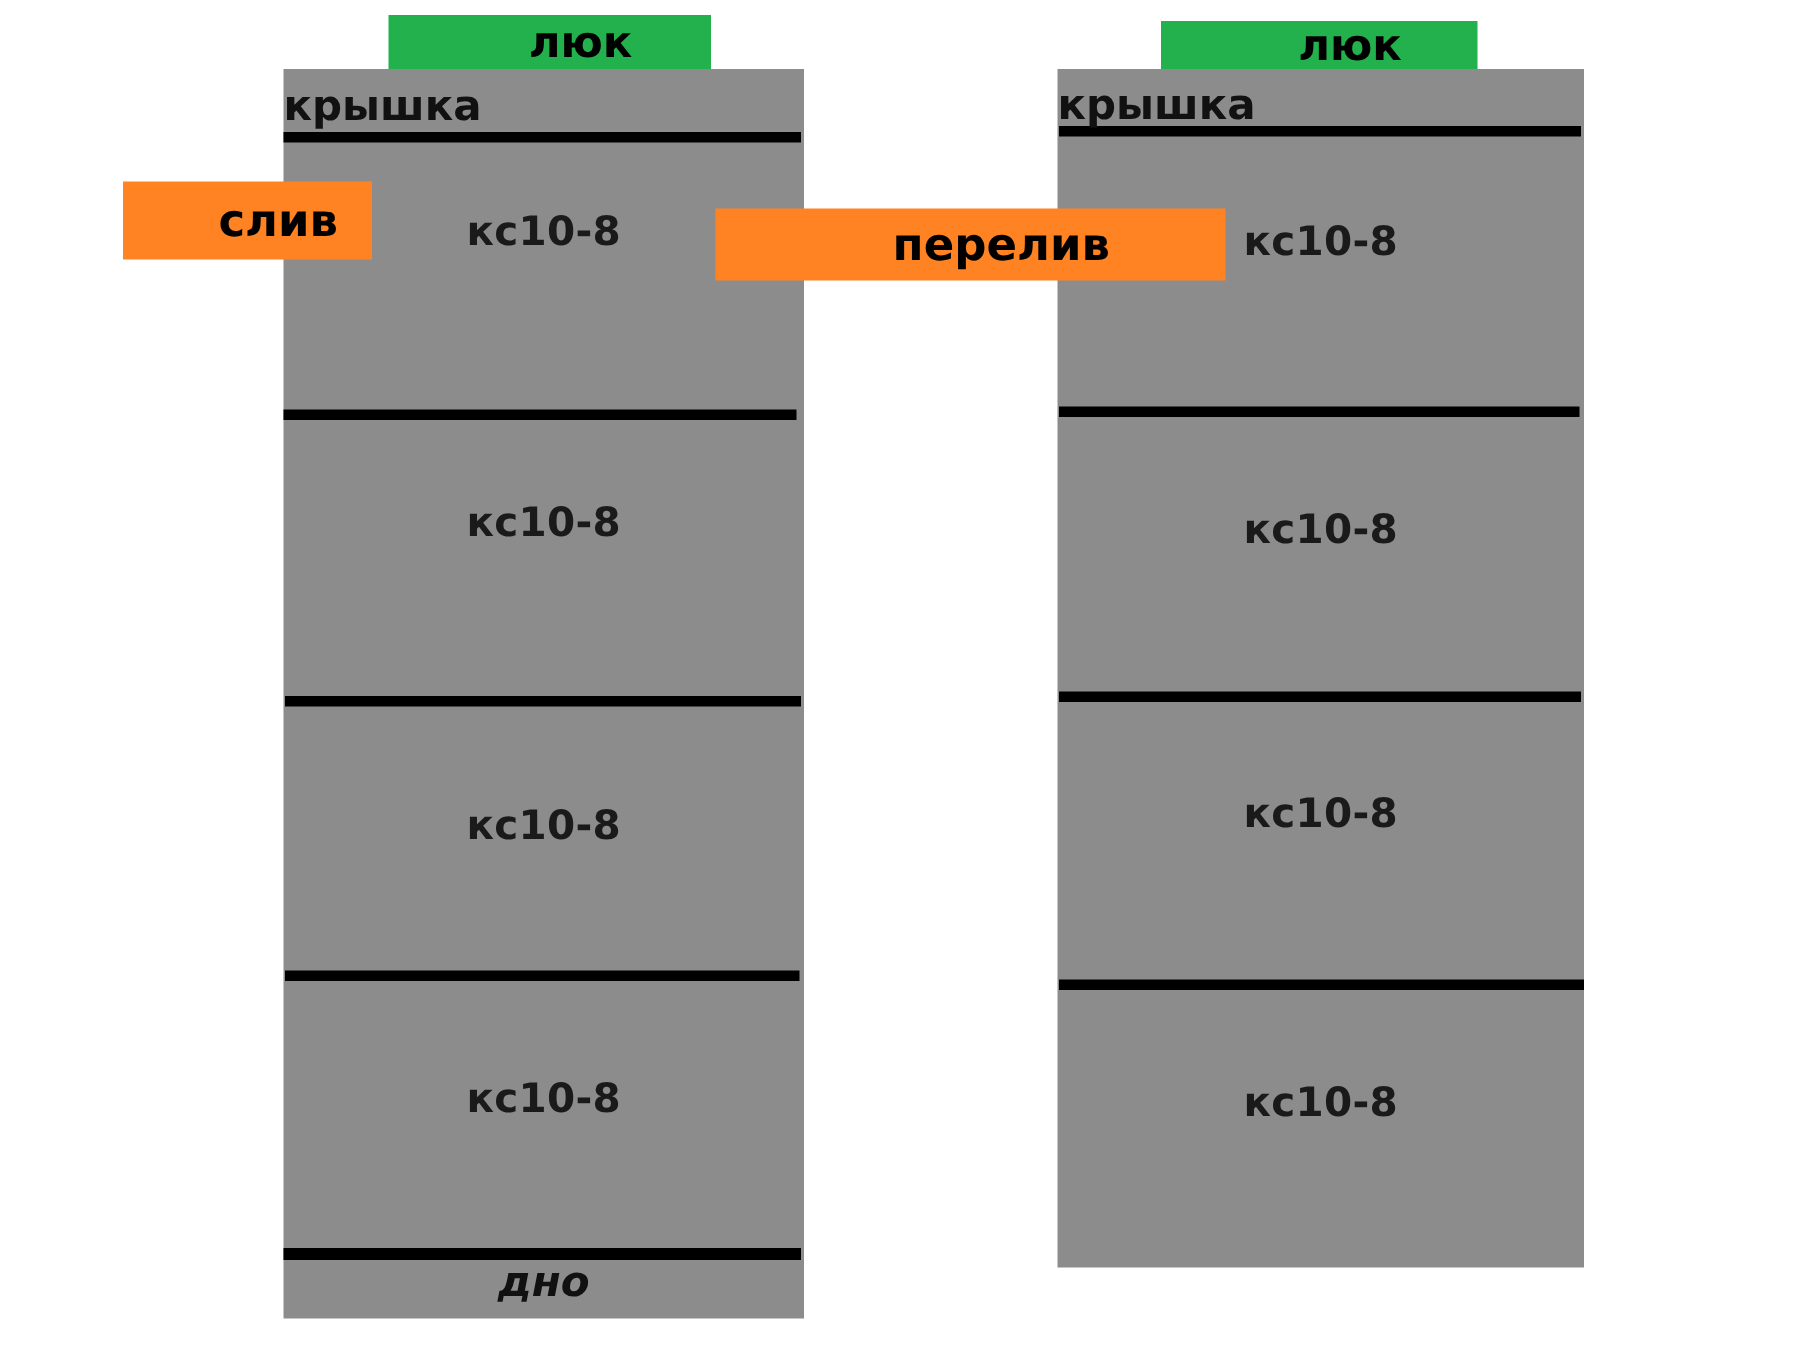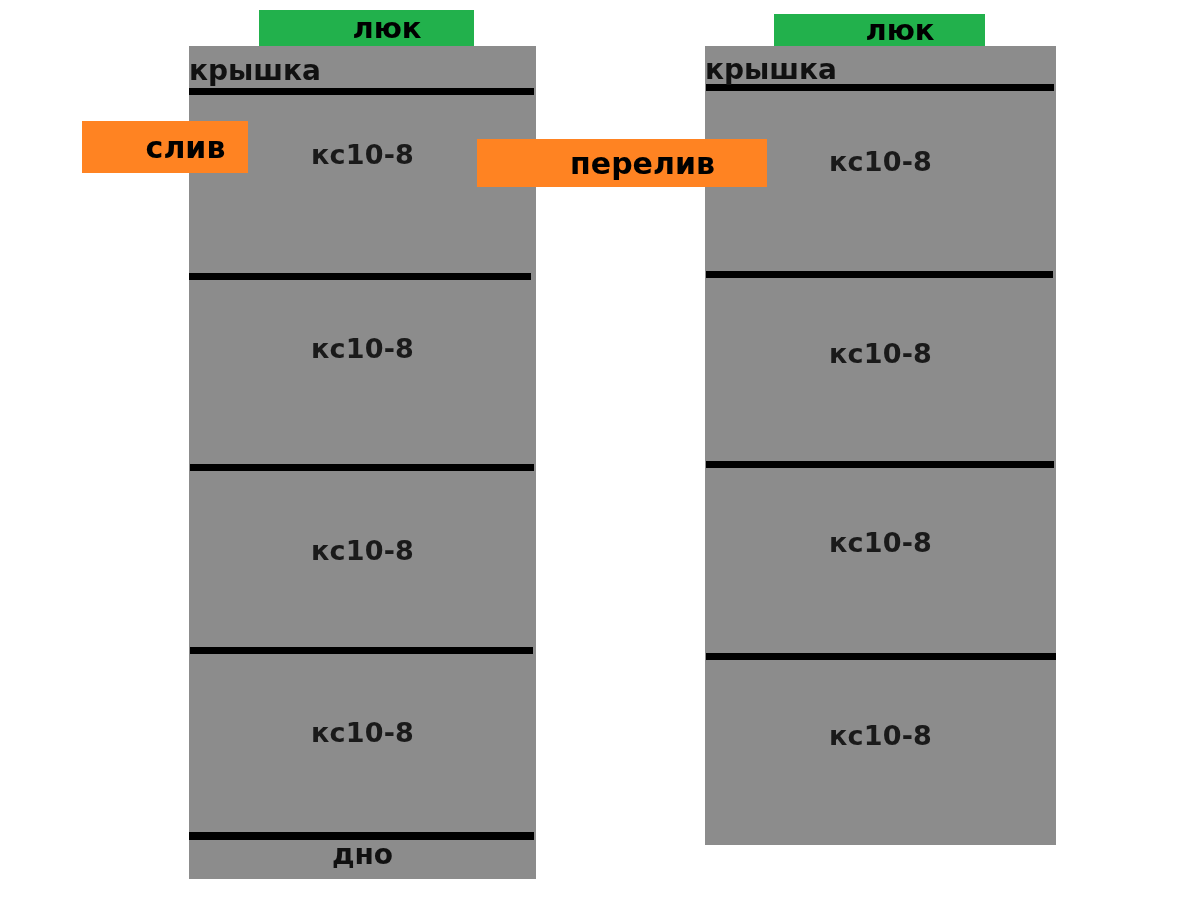--- a/index.html
+++ b/index.html
@@ -52,20 +52,21 @@
     font-weight: 700;
     white-space: nowrap;
   }
   .bottom-label {
     position: absolute;
     color: #111111;
     font-size: 28px;
     font-weight: 700;
     text-align: center;
     white-space: nowrap;
+    font-style: italic;
   }
 
   
   .bar {
     position: absolute;
     display: flex;
     align-items: center;
     justify-content: center;
     box-sizing: border-box;
     padding-left: 41px;
@@ -133,17 +134,17 @@
   </div>
 
   <div class="bar bar-hatch" style="left:774px; top:14px; width:211px; height:32px;">
     <span class="bar-label">люк</span>
   </div>
 
   <div class="bar bar-pipe" style="left:82px; top:121px; width:166px; height:52px;">
     <span class="bar-label">слив</span>
   </div>
 
-  <div class="bar bar-pipe" style="left:477px; top:139px; width:290px; height:48px;">
+  <div class="bar bar-pipe" style="left:477px; top:139px; width:340px; height:48px;">
     <span class="bar-label">перелив</span>
   </div>
 
 </div>
 
 </body></html>

